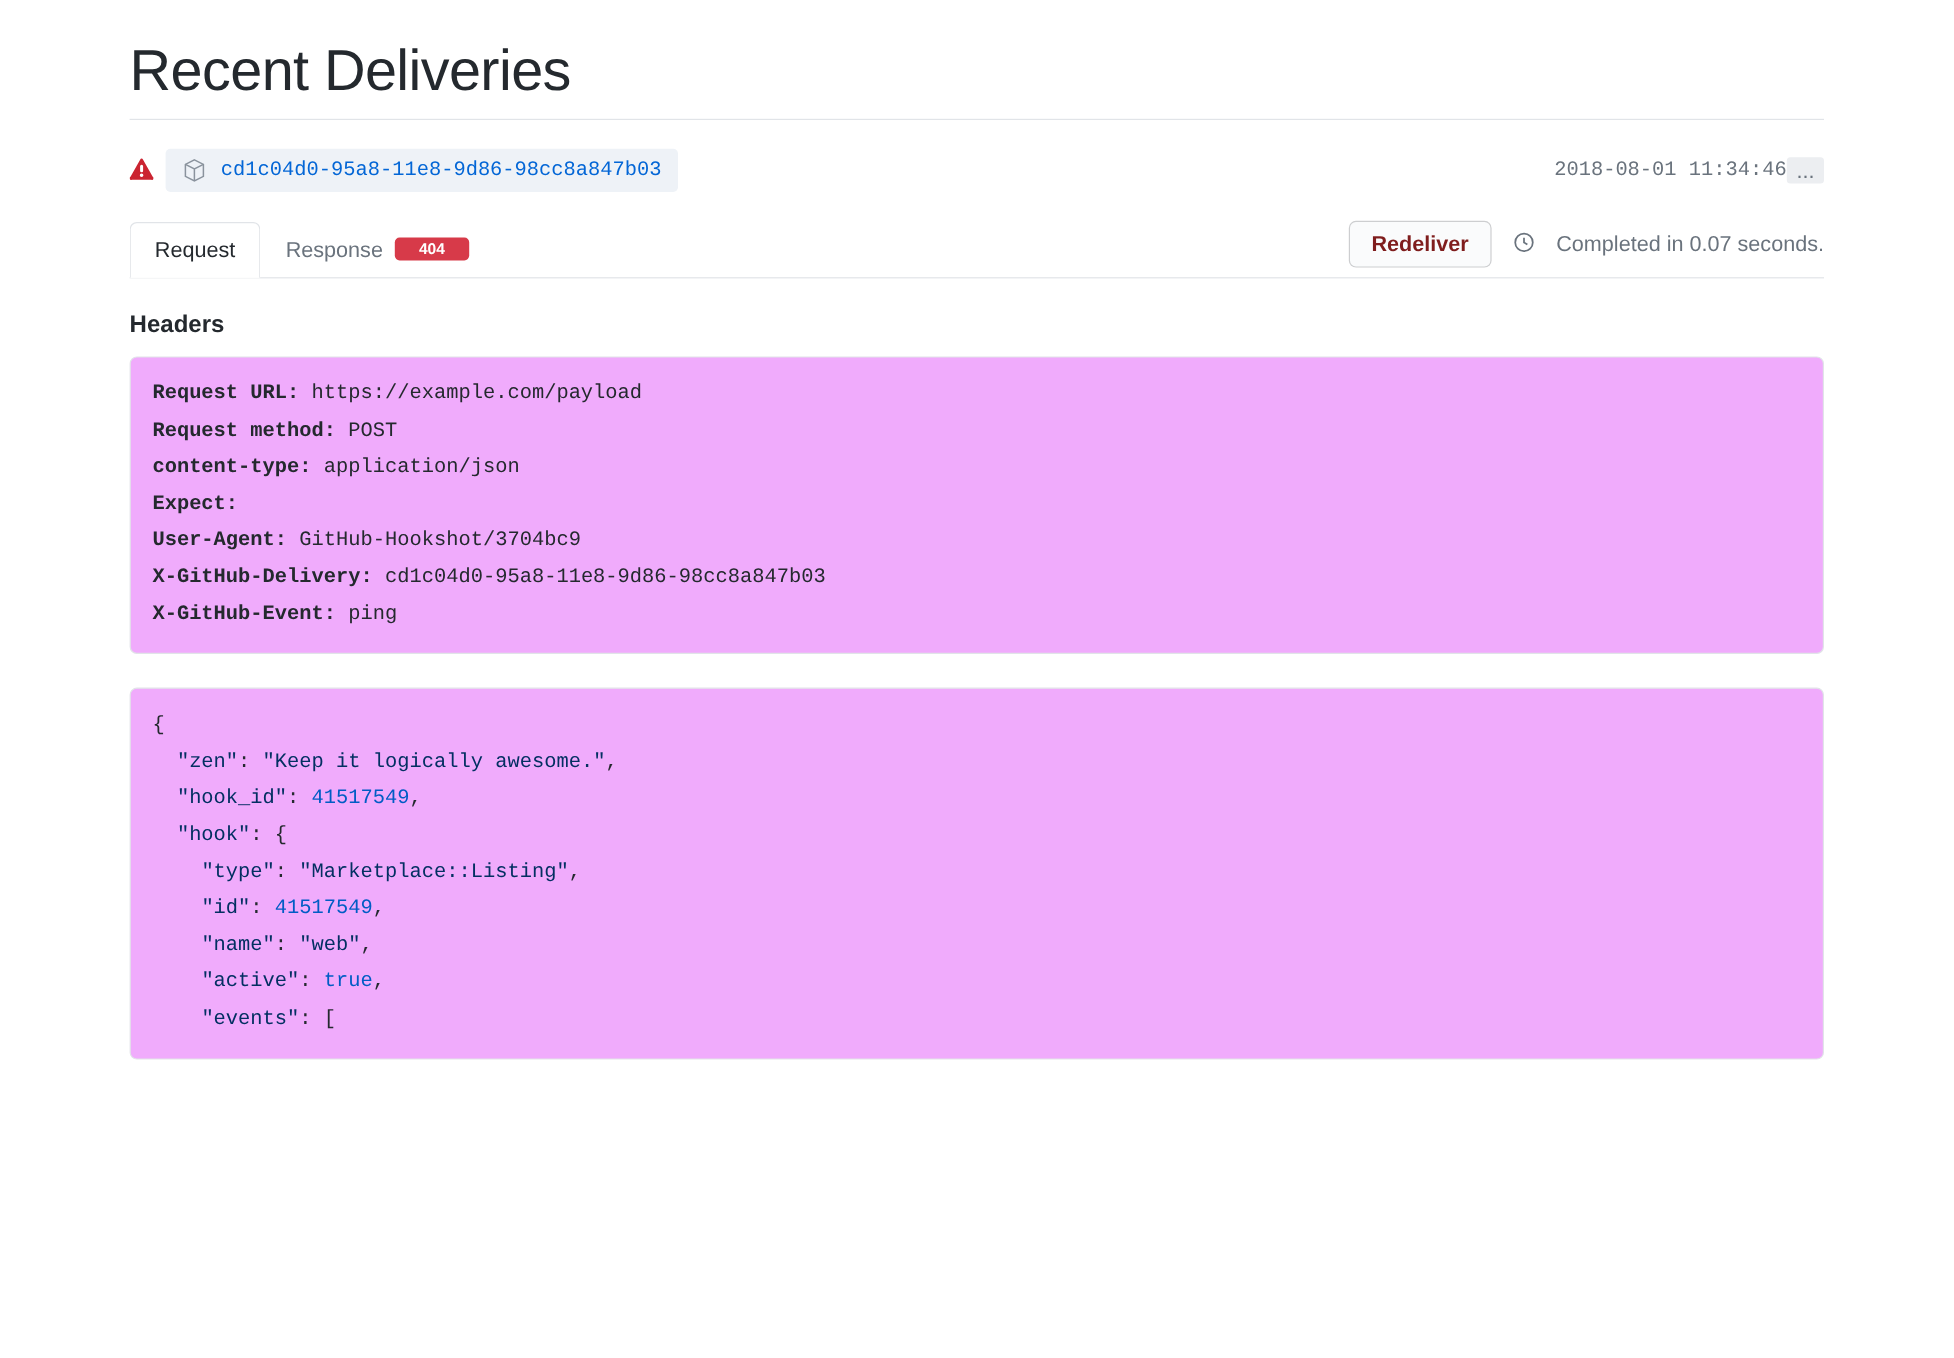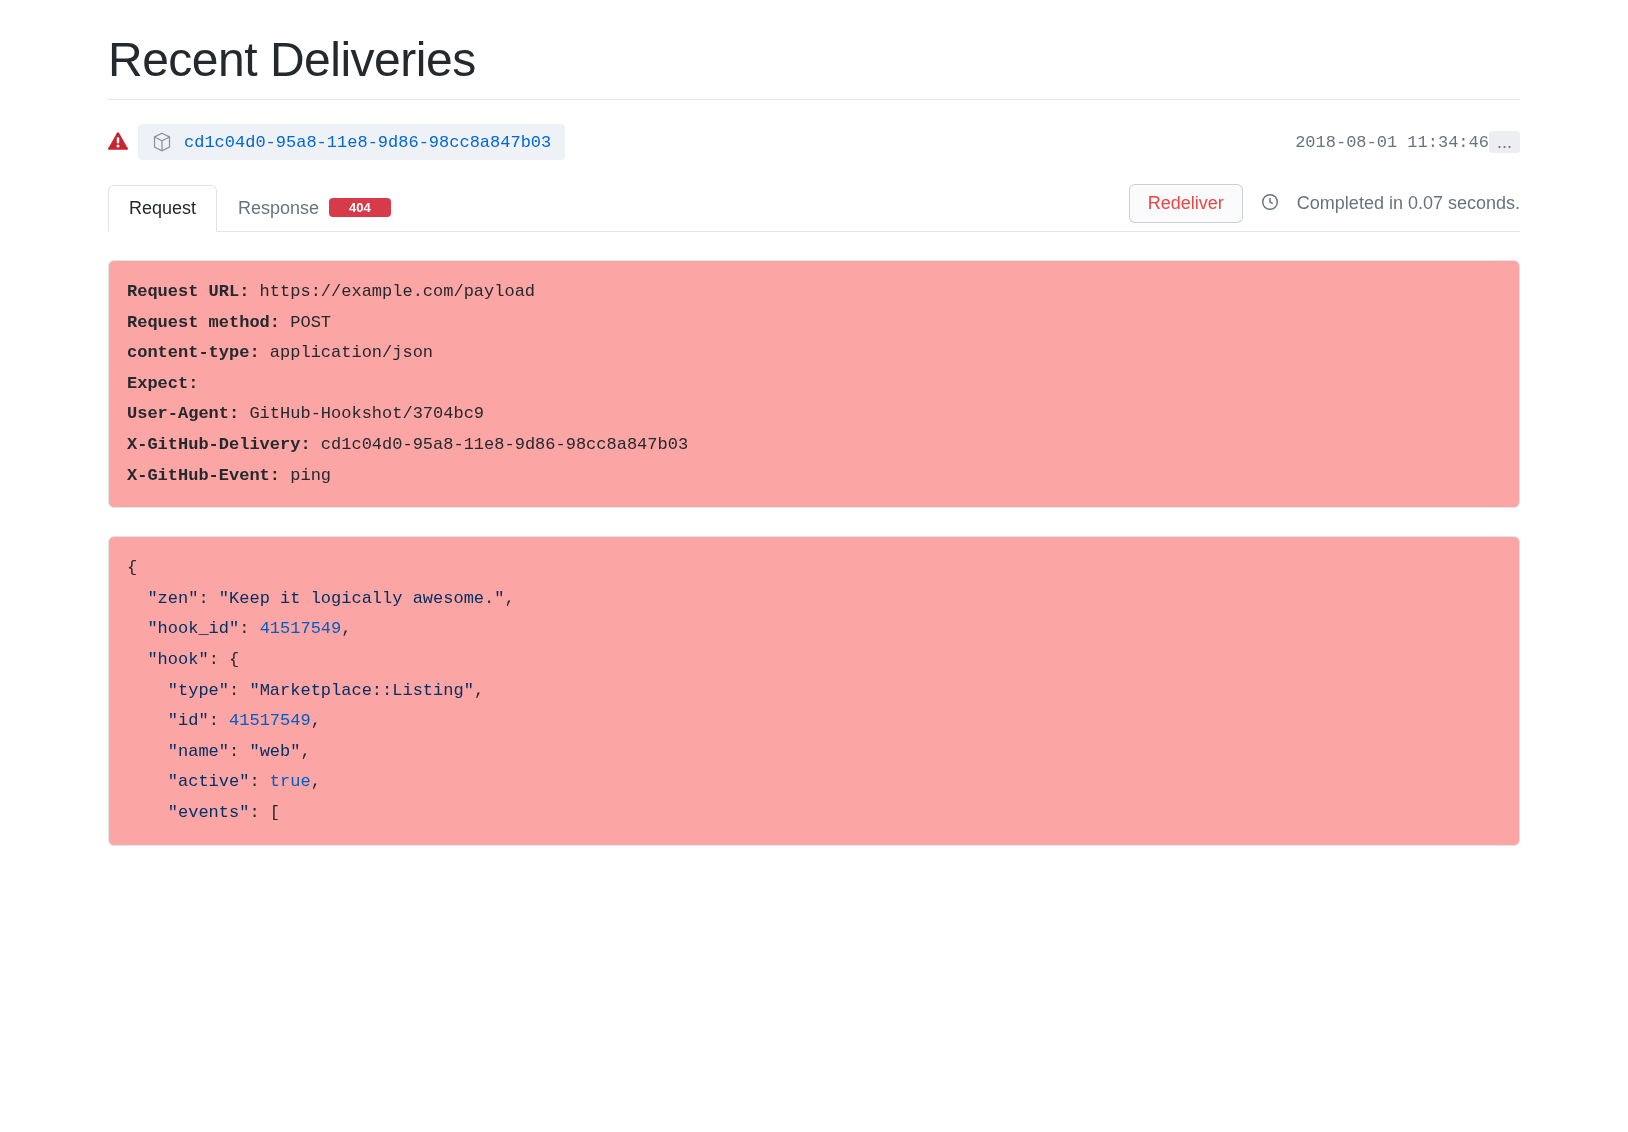--- a/index.html
+++ b/index.html
@@ -101,32 +101,32 @@
       align-items: center;
       gap: 18px;
       padding-bottom: 8px;
     }
     .redeliver-btn {
       background: #fafbfc;
       border: 1px solid rgba(27,31,35,0.2);
       border-radius: 6px;
       padding: 8px 18px;
       font-size: 18px;
-      font-weight: 400;
-      color: #ef4444;
+      font-weight: 700;
+      color: #7f1d1d;
       cursor: pointer;
     }
     .clock-icon { width: 18px; height:18px; color:#6a737d; }
     .completed { color: #6a737d; font-size: 18px; }
     .section { margin-top: 28px; }
     .section-title { font-size: 20px; font-weight: 600; margin-bottom: 14px; }
     .code-box {
       border: 1px solid #e1e4e8;
       border-radius: 6px;
-      background: #fca5a5;
+      background: #f0abfc;
       padding: 16px 18px;
       font-family: "SFMono-Regular", Consolas, "Liberation Mono", Menlo, monospace;
       font-size: 17px;
       line-height: 1.8;
       color: #24292e;
       white-space: pre;
       overflow: hidden;
     }
     .hl { font-weight: 700; }
     .jstr { color: #032f62; }
@@ -177,20 +177,21 @@
       <svg class="clock-icon" viewBox="0 0 16 16" fill="none" stroke="currentColor" stroke-width="1.3">
           <circle cx="8" cy="8" r="6.5"></circle>
           <path d="M8 4.5V8l2.5 1.5"></path>
         </svg>
     </span>
     <span class="completed">Completed in 0.07 seconds.</span>
   </div>
 </div>
 
 <div class="section">
+  <div class="section-title">Headers</div>
   <div class="code-box" id="headers-box"><span class="hl">Request URL:</span> https://example.com/payload
 <span class="hl">Request method:</span> POST
 <span class="hl">content-type:</span> application/json
 <span class="hl">Expect:</span> 
 <span class="hl">User-Agent:</span> GitHub-Hookshot/3704bc9
 <span class="hl">X-GitHub-Delivery:</span> cd1c04d0-95a8-11e8-9d86-98cc8a847b03
 <span class="hl">X-GitHub-Event:</span> ping</div>
 </div>
 
 <div class="section">

